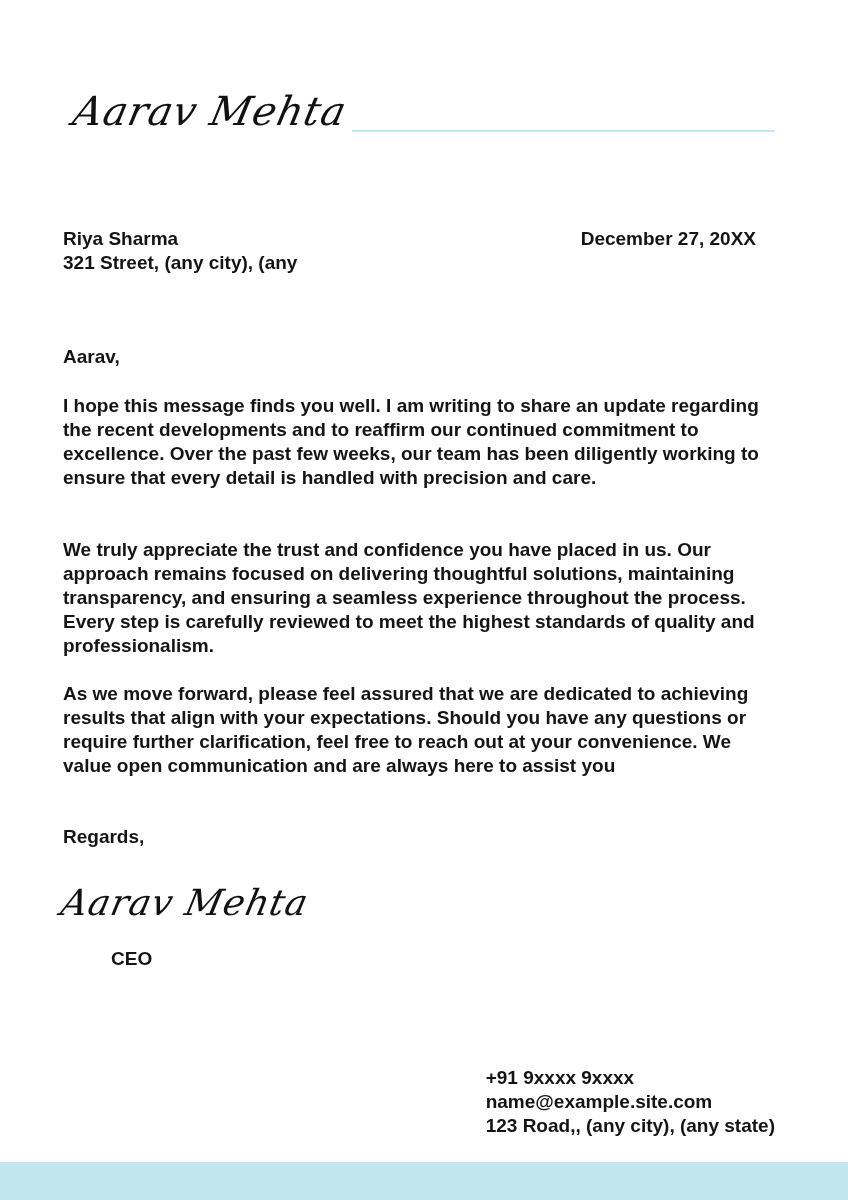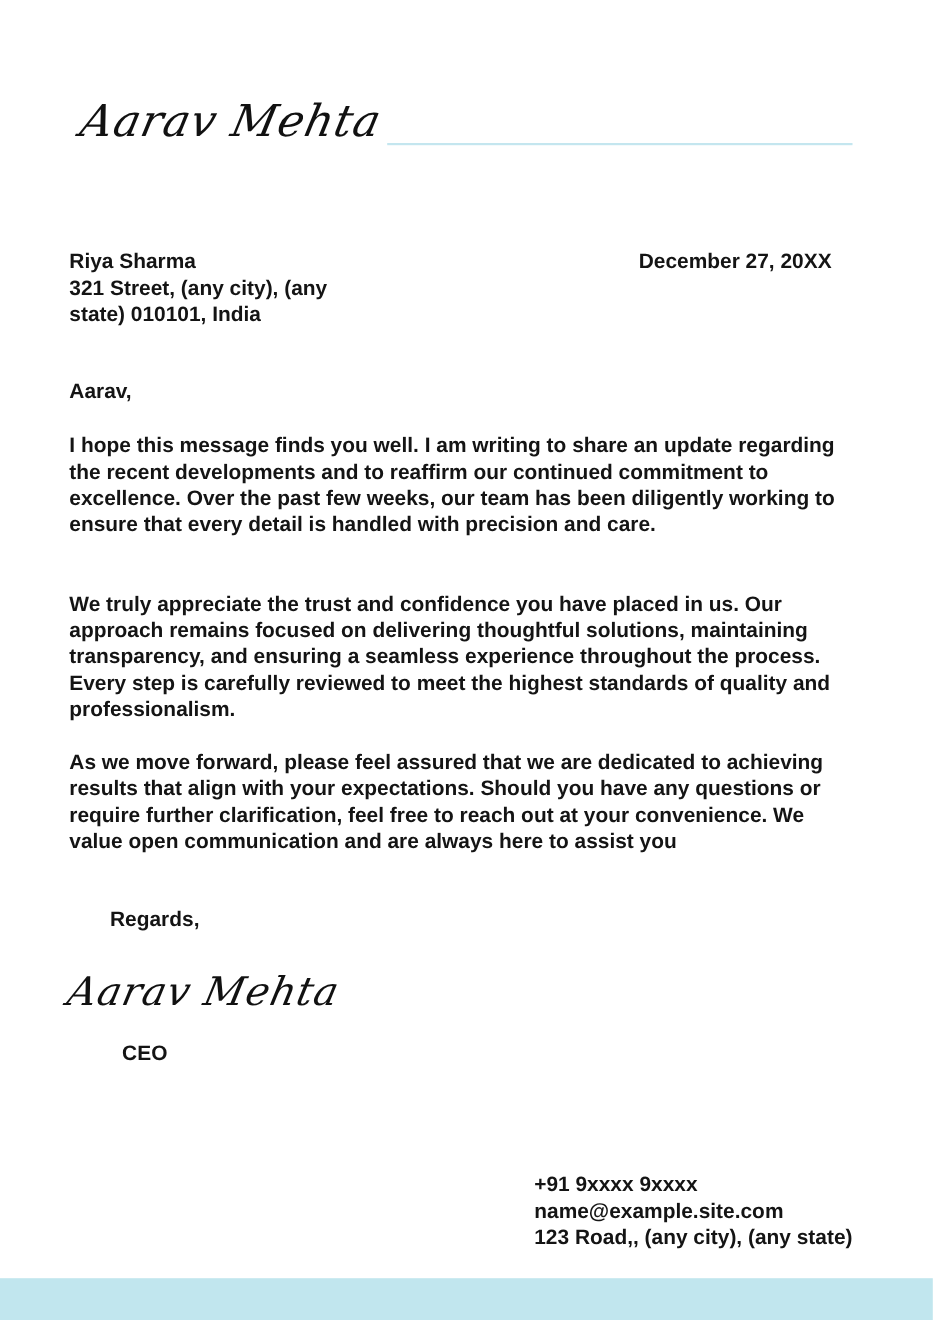--- a/index.html
+++ b/index.html
@@ -21,40 +21,39 @@
     background: #c4e6ef;
   }
   .text { position: absolute; font-size: 19px; line-height: 24px; color: #141414; font-weight: bold; }
   .recipient { left: 63px; top: 227px; width: 280px; }
   .date { right: 92px; top: 227px; text-align: left; }
   .greeting { left: 63px; top: 345px; }
   .para { left: 63px; width: 718px; }
   .p1 { top: 394px; }
   .p2 { top: 538px; }
   .p3 { top: 682px; }
-  .closing { left: 63px; top: 825px; margin-left: 37px; }
+  .closing { left: 63px; top: 825px; }
   .sig-bottom { left: 62px; top: 882px; font-size: 36px; transform: skewX(-12deg); }
   .title { left: 63px; top: 947px; margin-left: 48px; }
   .contact { right: 73px; top: 1066px; text-align: left; }
   .contact div { white-space: nowrap; }
   .footer-band {
     position: absolute; left: 0; bottom: 0; width: 848px; height: 38px;
     background: #c1e6ee;
   }
 </style>
 </head>
 <body>
 
 <div class="sig sig-top">Aarav Mehta</div>
 <div class="header-rule"></div>
 
 <div class="text recipient">
   <div>Riya Sharma</div>
   <div>321 Street, (any city), (any</div>
-  <div>state) 010101, India</div>
 </div>
 
 <div class="text date">December 27, 20XX</div>
 
 <div class="text greeting">Aarav,</div>
 
 <div class="text para p1">I hope this message finds you well. I am writing to share an update regarding the recent developments and to reaffirm our continued commitment to excellence. Over the past few weeks, our team has been diligently working to ensure that every detail is handled with precision and care.</div>
 <div class="text para p2">We truly appreciate the trust and confidence you have placed in us. Our approach remains focused on delivering thoughtful solutions, maintaining transparency, and ensuring a seamless experience throughout the process. Every step is carefully reviewed to meet the highest standards of quality and professionalism.</div>
 <div class="text para p3">As we move forward, please feel assured that we are dedicated to achieving results that align with your expectations. Should you have any questions or require further clarification, feel free to reach out at your convenience. We value open communication and are always here to assist you</div>
 

